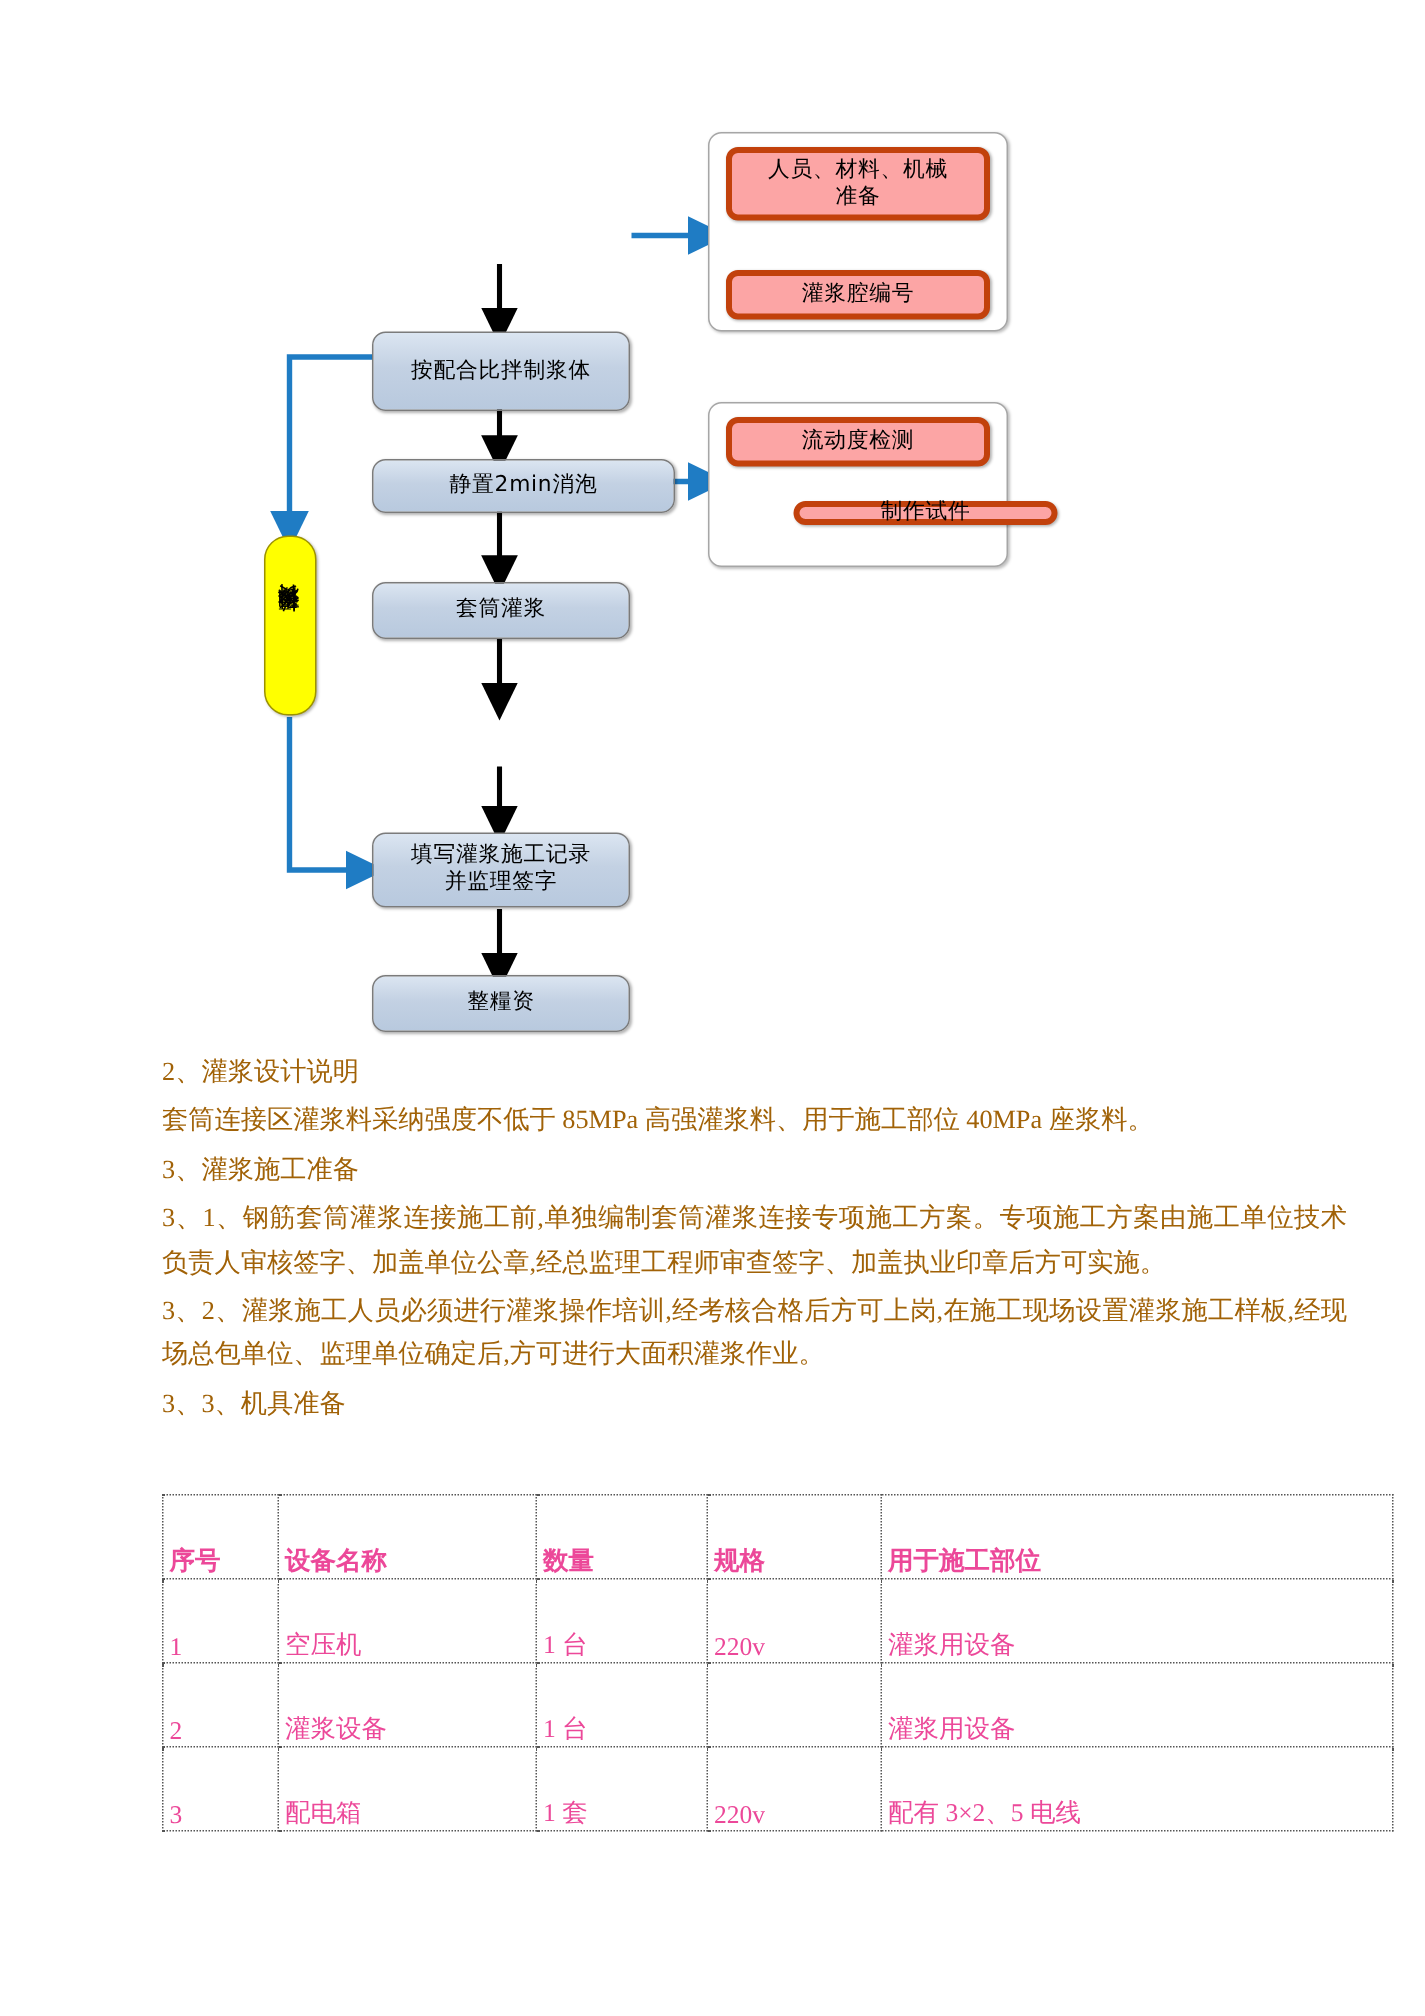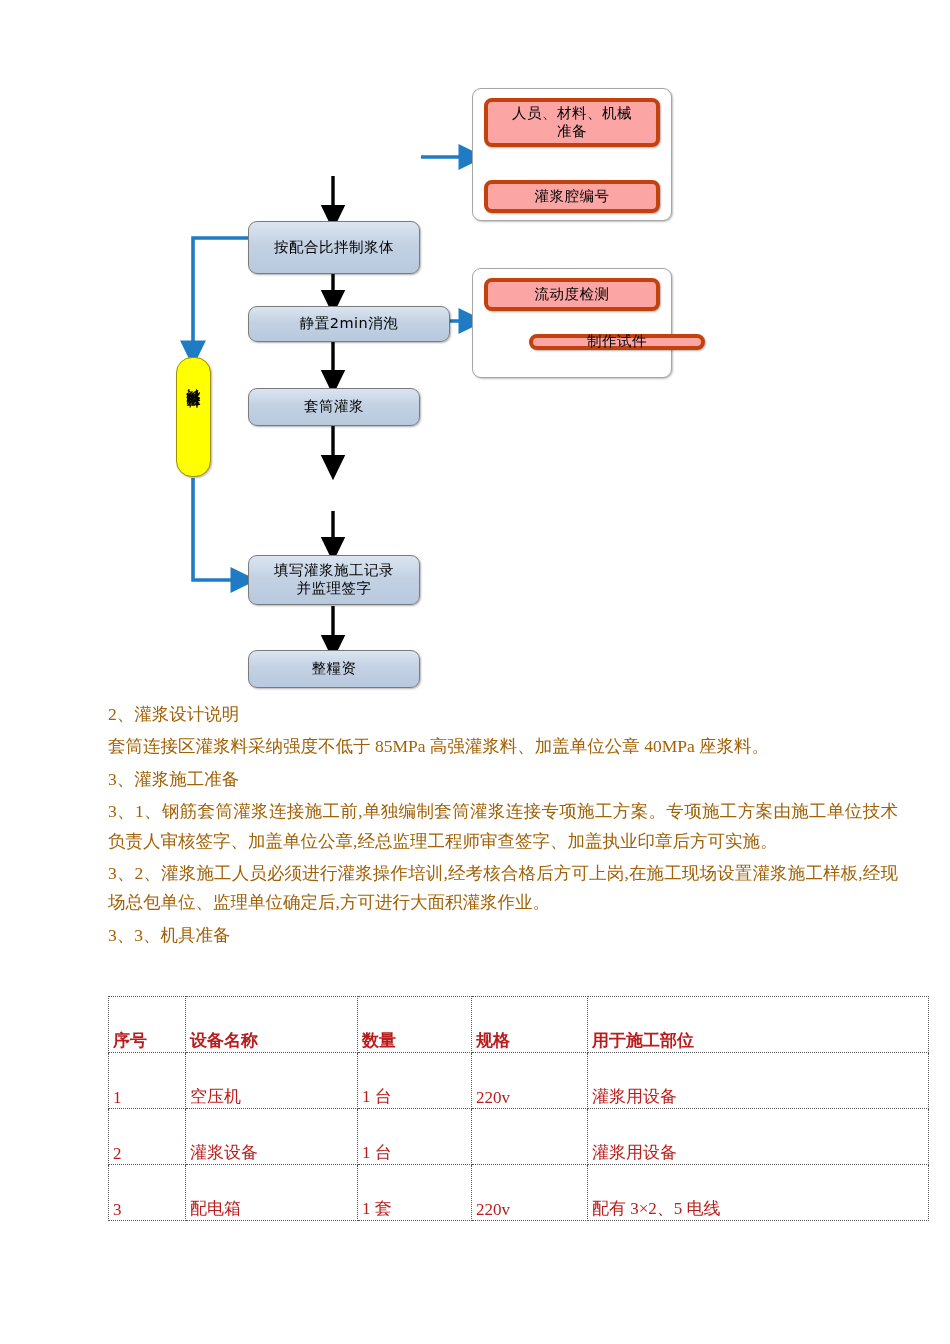--- a/index.html
+++ b/index.html
@@ -125,21 +125,21 @@
   }
   table.equip {
     border-collapse: collapse;
     width: 775px;
     table-layout: fixed;
   }
   table.equip td, table.equip th {
     border: 1px dotted #555;
     font-family: "Liberation Serif", "DejaVu Serif", serif;
     font-size: 17px;
-    color: #b91c1c;
+    color: #ec4899;
     padding: 0 4px;
     vertical-align: bottom;
     height: 55px;
     text-align: left;
     font-weight: normal;
   }
   table.equip thead th {
     font-family: "DejaVu Sans", "Liberation Sans", sans-serif;
     font-weight: bold;
     font-size: 17px;
@@ -209,21 +209,21 @@
   <div class="yellow-box" style="left:484px; top:334px; width:176px; height:16px;margin-left:45px;">制作试件</div>
 
   <div class="yellow-vert" style="left:176px; top:357px; width:35px; height:120px;">
     <span>拍摄影像资料</span>
   </div>
 
 </div>
 
 <div id="prose">
   <p>2、灌浆设计说明</p>
-  <p>套筒连接区灌浆料采纳强度不低于 85MPa 高强灌浆料、加盖单位公章 40MPa 座浆料。</p>
+  <p>套筒连接区灌浆料采纳强度不低于 85MPa 高强灌浆料、用于施工部位 40MPa 座浆料。</p>
   <p>3、灌浆施工准备</p>
   <p>3、1、钢筋套筒灌浆连接施工前,单独编制套筒灌浆连接专项施工方案。专项施工方案由施工单位技术负责人审核签字、加盖单位公章,经总监理工程师审查签字、加盖执业印章后方可实施。</p>
   <p>3、2、灌浆施工人员必须进行灌浆操作培训,经考核合格后方可上岗,在施工现场设置灌浆施工样板,经现场总包单位、监理单位确定后,方可进行大面积灌浆作业。</p>
   <p>3、3、机具准备</p>
 </div>
 
 <div id="equip-table-wrap">
   <table class="equip">
     <thead>
       <tr>

